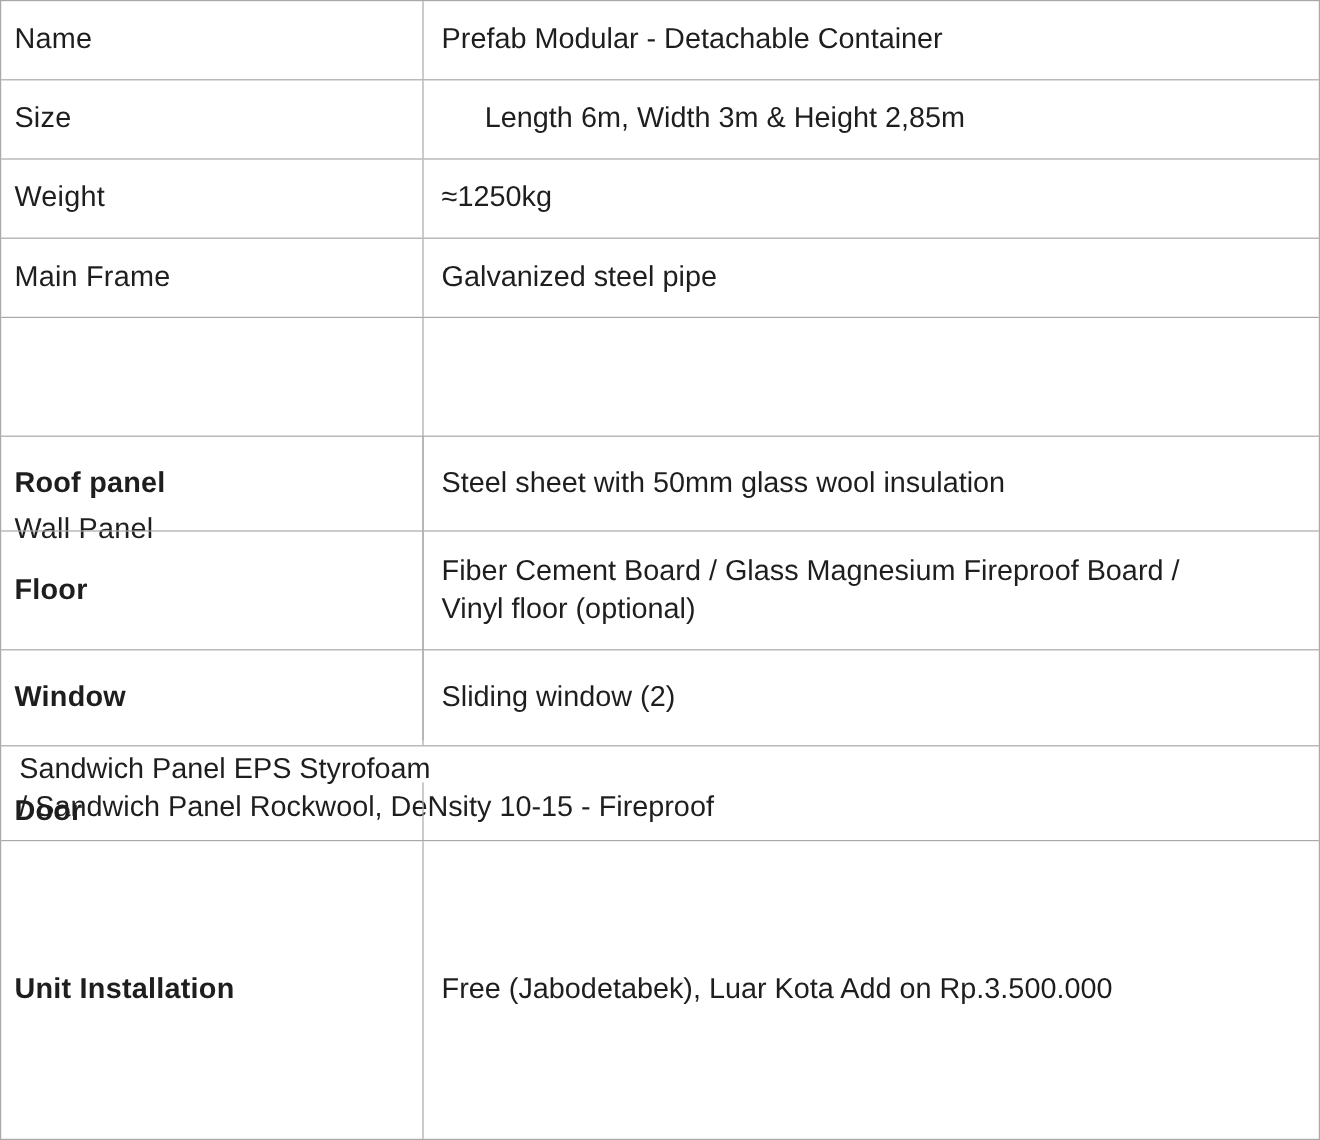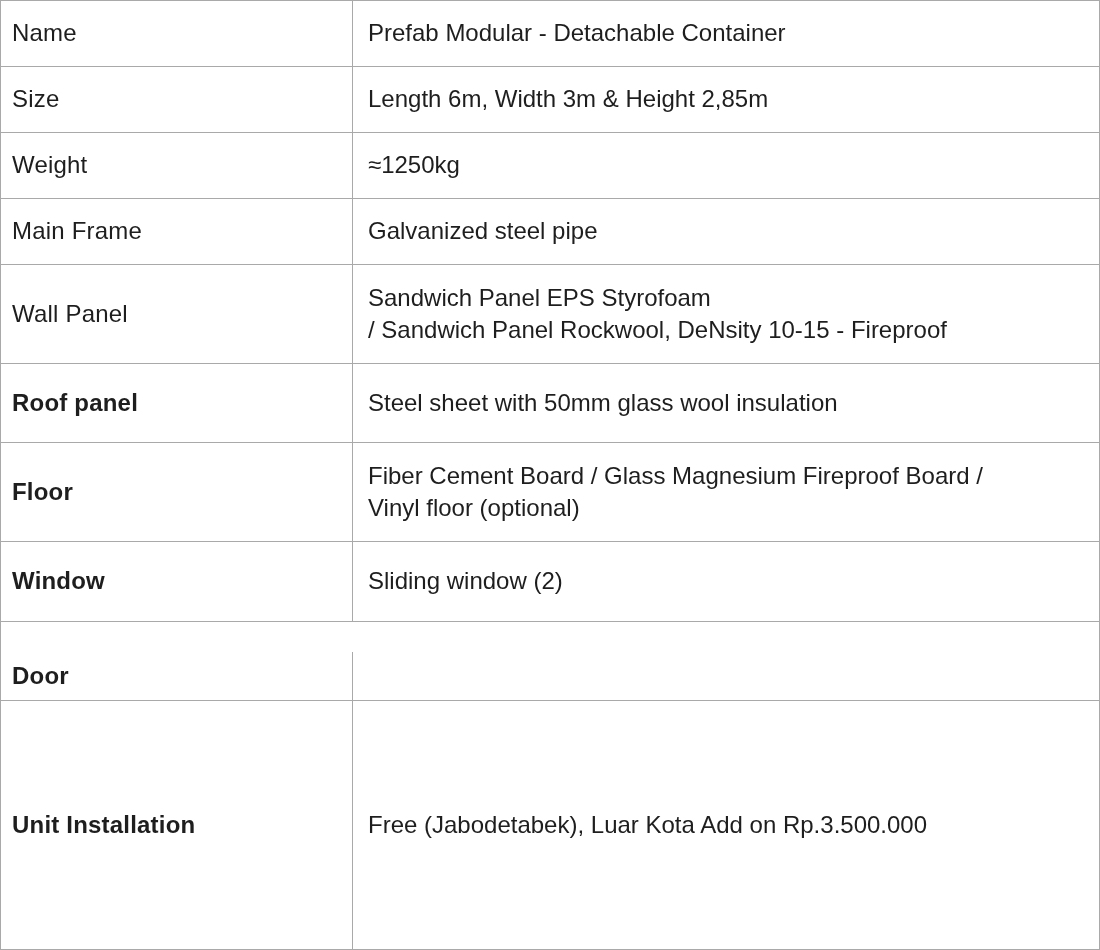--- a/index.html
+++ b/index.html
@@ -16,24 +16,24 @@
     background: #ffffff;
   }
   .row {
     display: flex;
     border-bottom: 1px solid #a9a9a9;
     flex: 0 0 auto;
   }
   .row:last-child { border-bottom: none; flex: 1 1 auto; }
   
   .row:nth-child(1)  { height: 66px; }
-  .row:nth-child(2)  { height: 66px; }
+  .row:nth-child(2)  { height: 66px; gap: 36px; }
   .row:nth-child(3)  { height: 66px; }
   .row:nth-child(4)  { height: 66px; }
-  .row:nth-child(5)  { height: 99px; }
+  .row:nth-child(5)  { height: 99px; flex-direction: column; }
   .row:nth-child(6)  { height: 79px; }
   .row:nth-child(7)  { height: 99px; }
   .row:nth-child(8)  { height: 80px; justify-content: flex-end; }
   .row:nth-child(9)  { height: 79px; align-items: flex-end; }
   .row:nth-child(10) { height: 91px; }
   .row:nth-child(11) { height: 79px; }
   .cell {
     display: flex;
     align-items: center;
     font-size: 24px;

